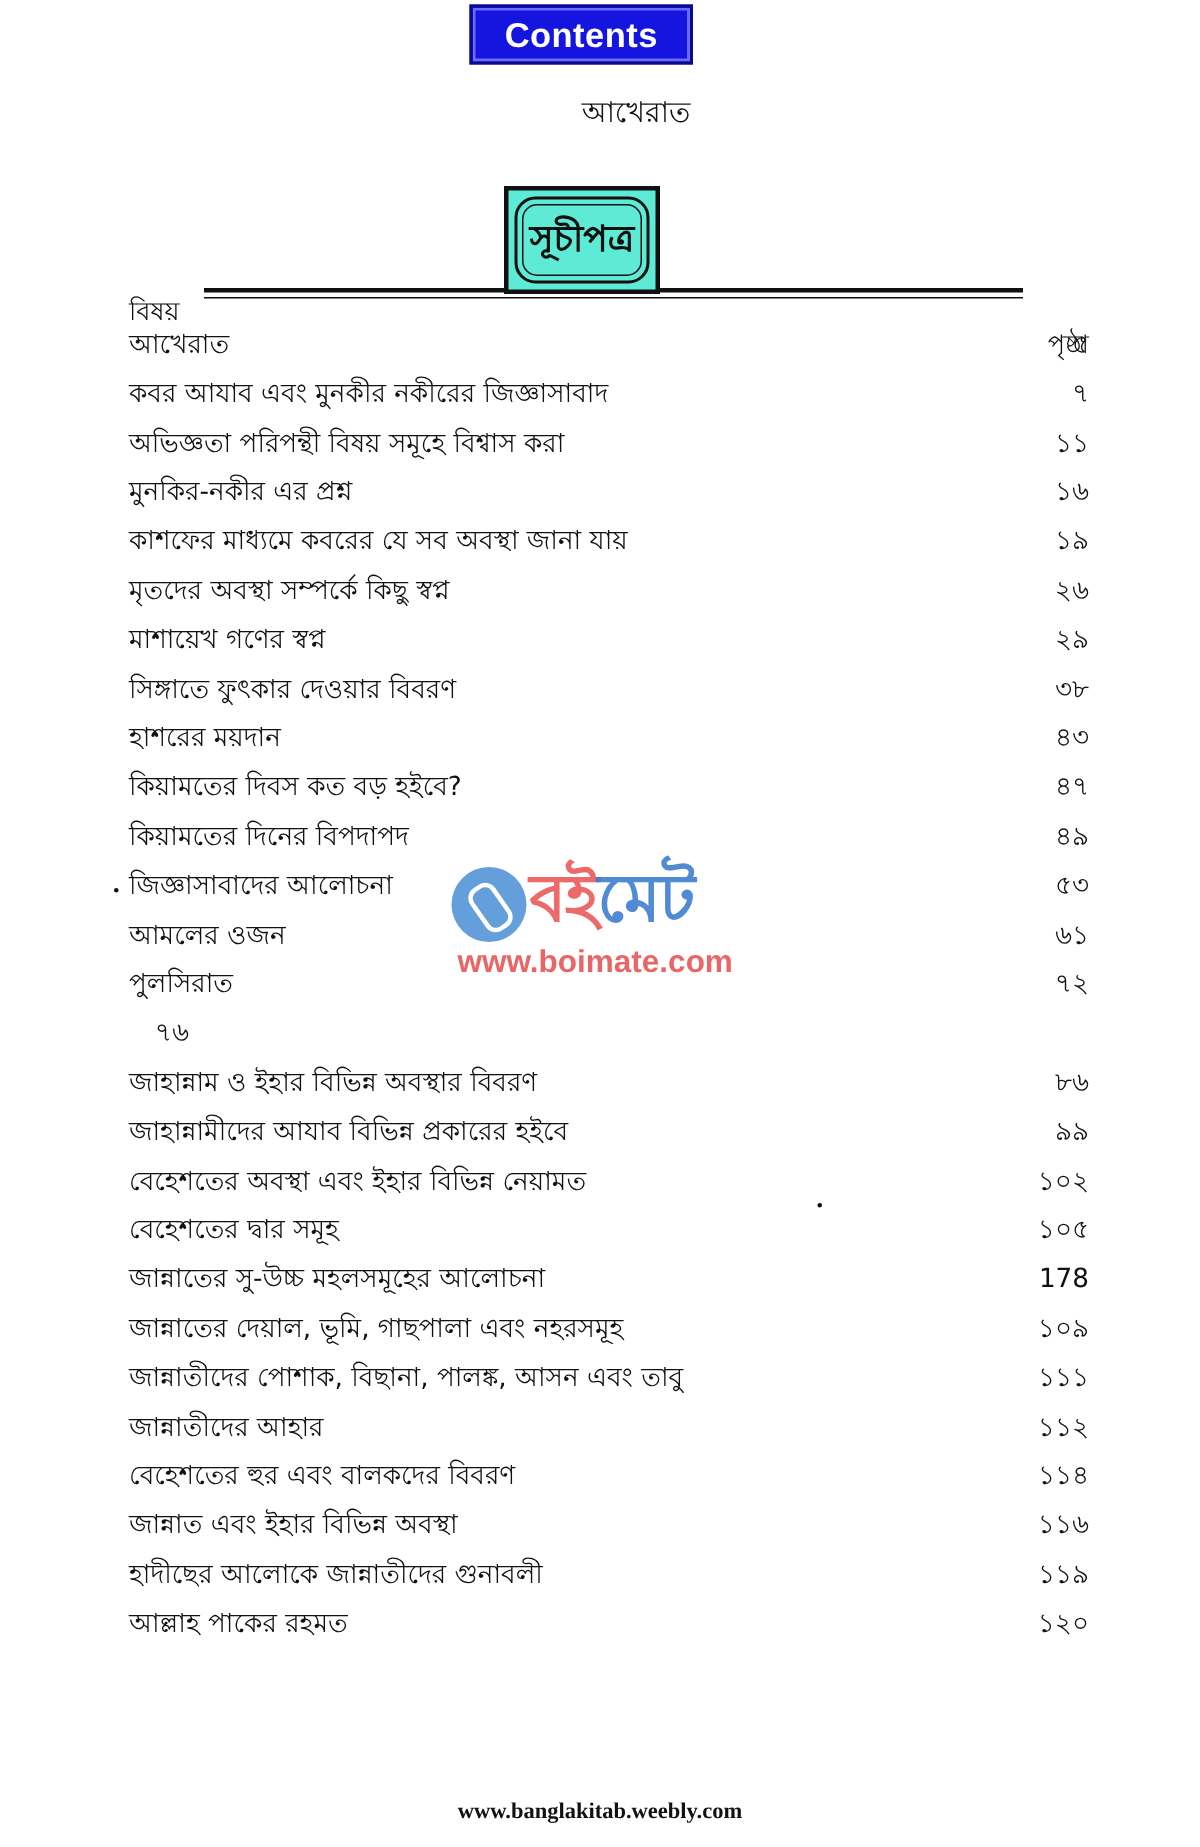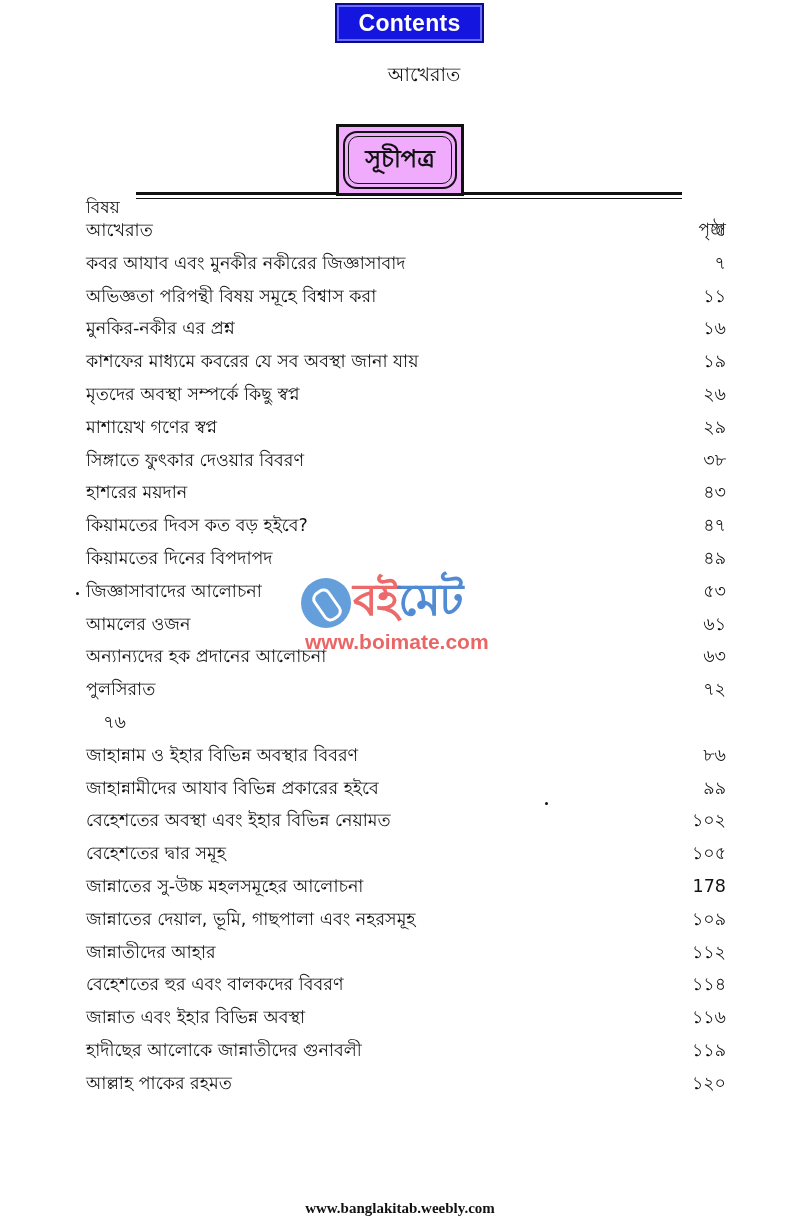--- a/index.html
+++ b/index.html
@@ -10,21 +10,21 @@
       overflow: hidden;
     }
     body {
       position: relative;
       font-family: "DejaVu Sans", sans-serif;
       color: #111111;
     }
     
     .contents-badge {
       position: absolute;
-      left: 335px;
+      left: 313px;
       top: 3px;
       width: 149px;
       height: 40px;
       background: #1515e0;
       border: 2px solid #0a0a8a;
       box-shadow: inset 0 0 0 2px #6b6bff;
       display: flex;
       align-items: center;
       justify-content: center;
     }
@@ -43,24 +43,24 @@
       text-align: center;
       font-size: 19px;
       padding-left: 48px;
       color: #111;
     }
     
     .title-frame {
       position: absolute;
       left: 336px;
       top: 124px;
-      width: 128px;
+      width: 104px;
       height: 72px;
       border: 3px solid #111;
-      background: #f0abfc;
+      background: #5eead4;
       z-index: 2;
       font-family: Liberation Mono, monospace;
     }
     .title-frame .inner {
       position: absolute;
       left: 4px; top: 4px; right: 4px; bottom: 4px;
       border: 2px solid #111;
       border-radius: 14px;
       display: flex;
       align-items: center;
@@ -263,24 +263,20 @@
     </li>
   <li class="toc-row">
       <span class="title">জিজ্ঞাসাবাদের আলোচনা</span>
       <span class="page">৫৩</span>
     </li>
   <li class="toc-row">
       <span class="title">আমলের ওজন</span>
       <span class="page">৬১</span>
     </li>
   <li class="toc-row">
-      <span class="title">অন্যান্যদের হক প্রদানের আলোচনা</span>
-      <span class="page">৬৩</span>
-    </li>
-  <li class="toc-row">
       <span class="title">পুলসিরাত</span>
       <span class="page">৭২</span>
     </li>
   <li class="toc-row">
       <span class="page">৭৬</span>
     </li>
   <li class="toc-row">
       <span class="title">জাহান্নাম ও ইহার বিভিন্ন অবস্থার বিবরণ</span>
       <span class="page">৮৬</span>
     </li>
@@ -296,20 +292,24 @@
       <span class="title">বেহেশতের দ্বার সমূহ</span>
       <span class="page">১০৫</span>
     </li>
   <li class="toc-row">
       <span class="title">জান্নাতের সু-উচ্চ মহলসমূহের আলোচনা</span>
       <span class="page">178</span>
     </li>
   <li class="toc-row">
       <span class="title">জান্নাতের দেয়াল, ভূমি, গাছপালা এবং নহরসমূহ</span>
       <span class="page">১০৯</span>
+    </li>
+  <li class="toc-row">
+      <span class="title">জান্নাতীদের পোশাক, বিছানা, পালঙ্ক, আসন এবং তাবু</span>
+      <span class="page">১১১</span>
     </li>
   <li class="toc-row">
       <span class="title">জান্নাতীদের আহার</span>
       <span class="page">১১২</span>
     </li>
   <li class="toc-row">
       <span class="title">বেহেশতের হুর এবং বালকদের বিবরণ</span>
       <span class="page">১১৪</span>
     </li>
   <li class="toc-row">

